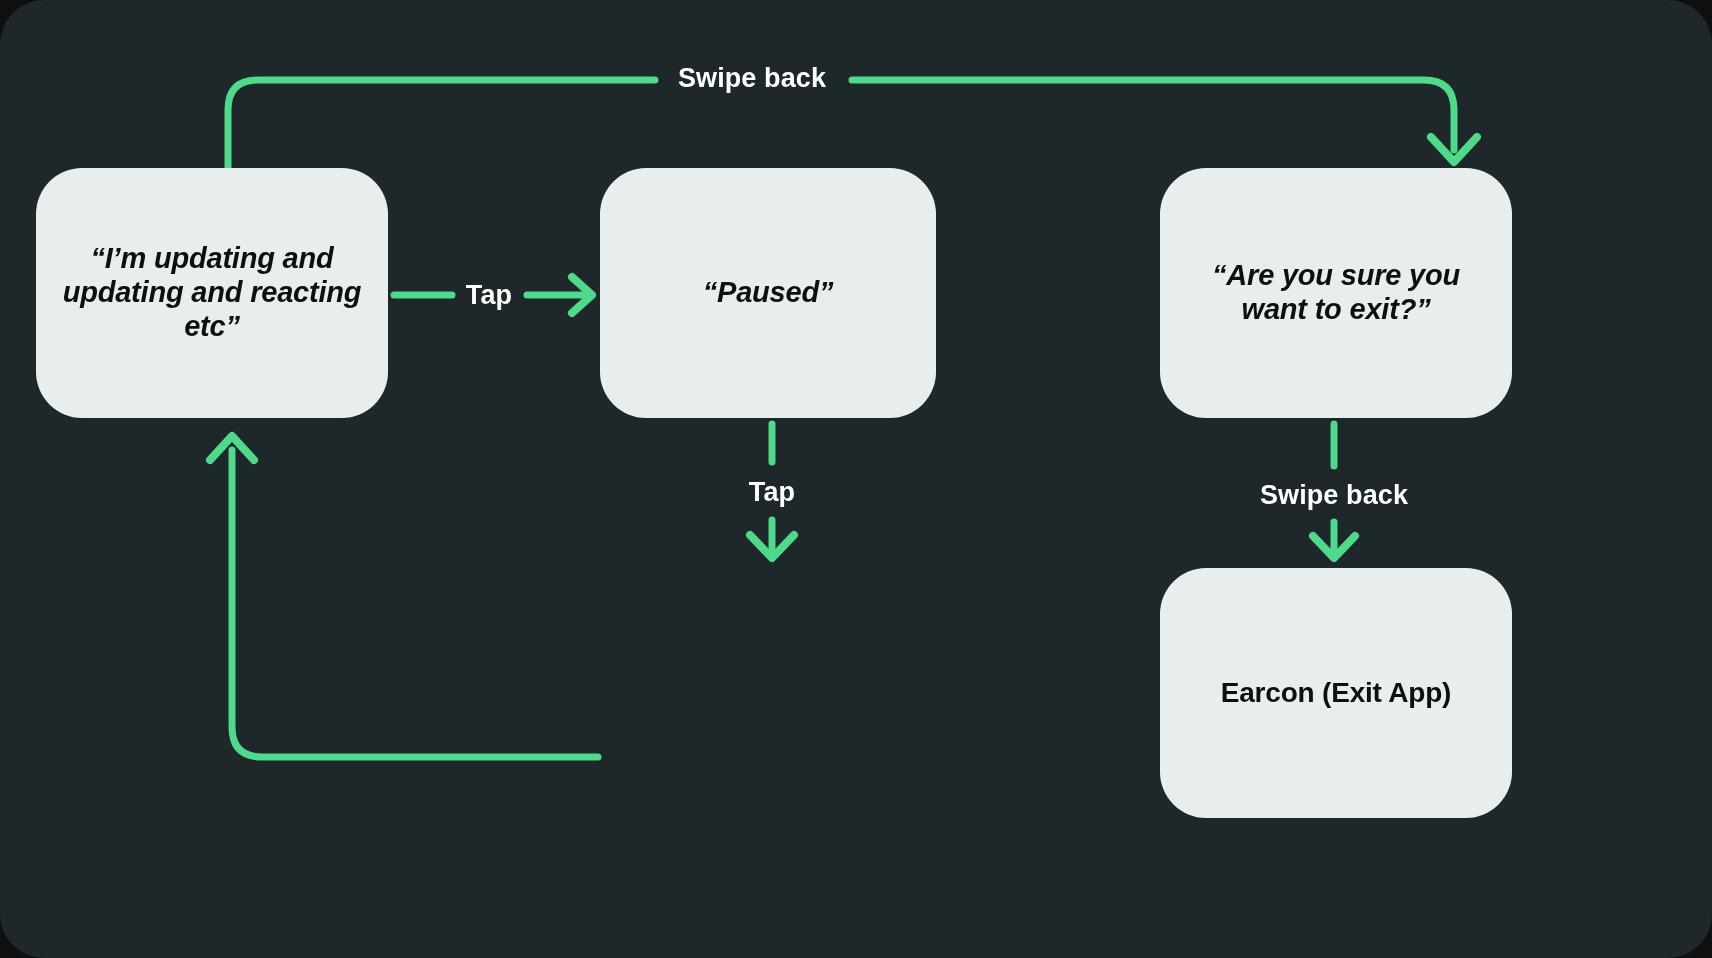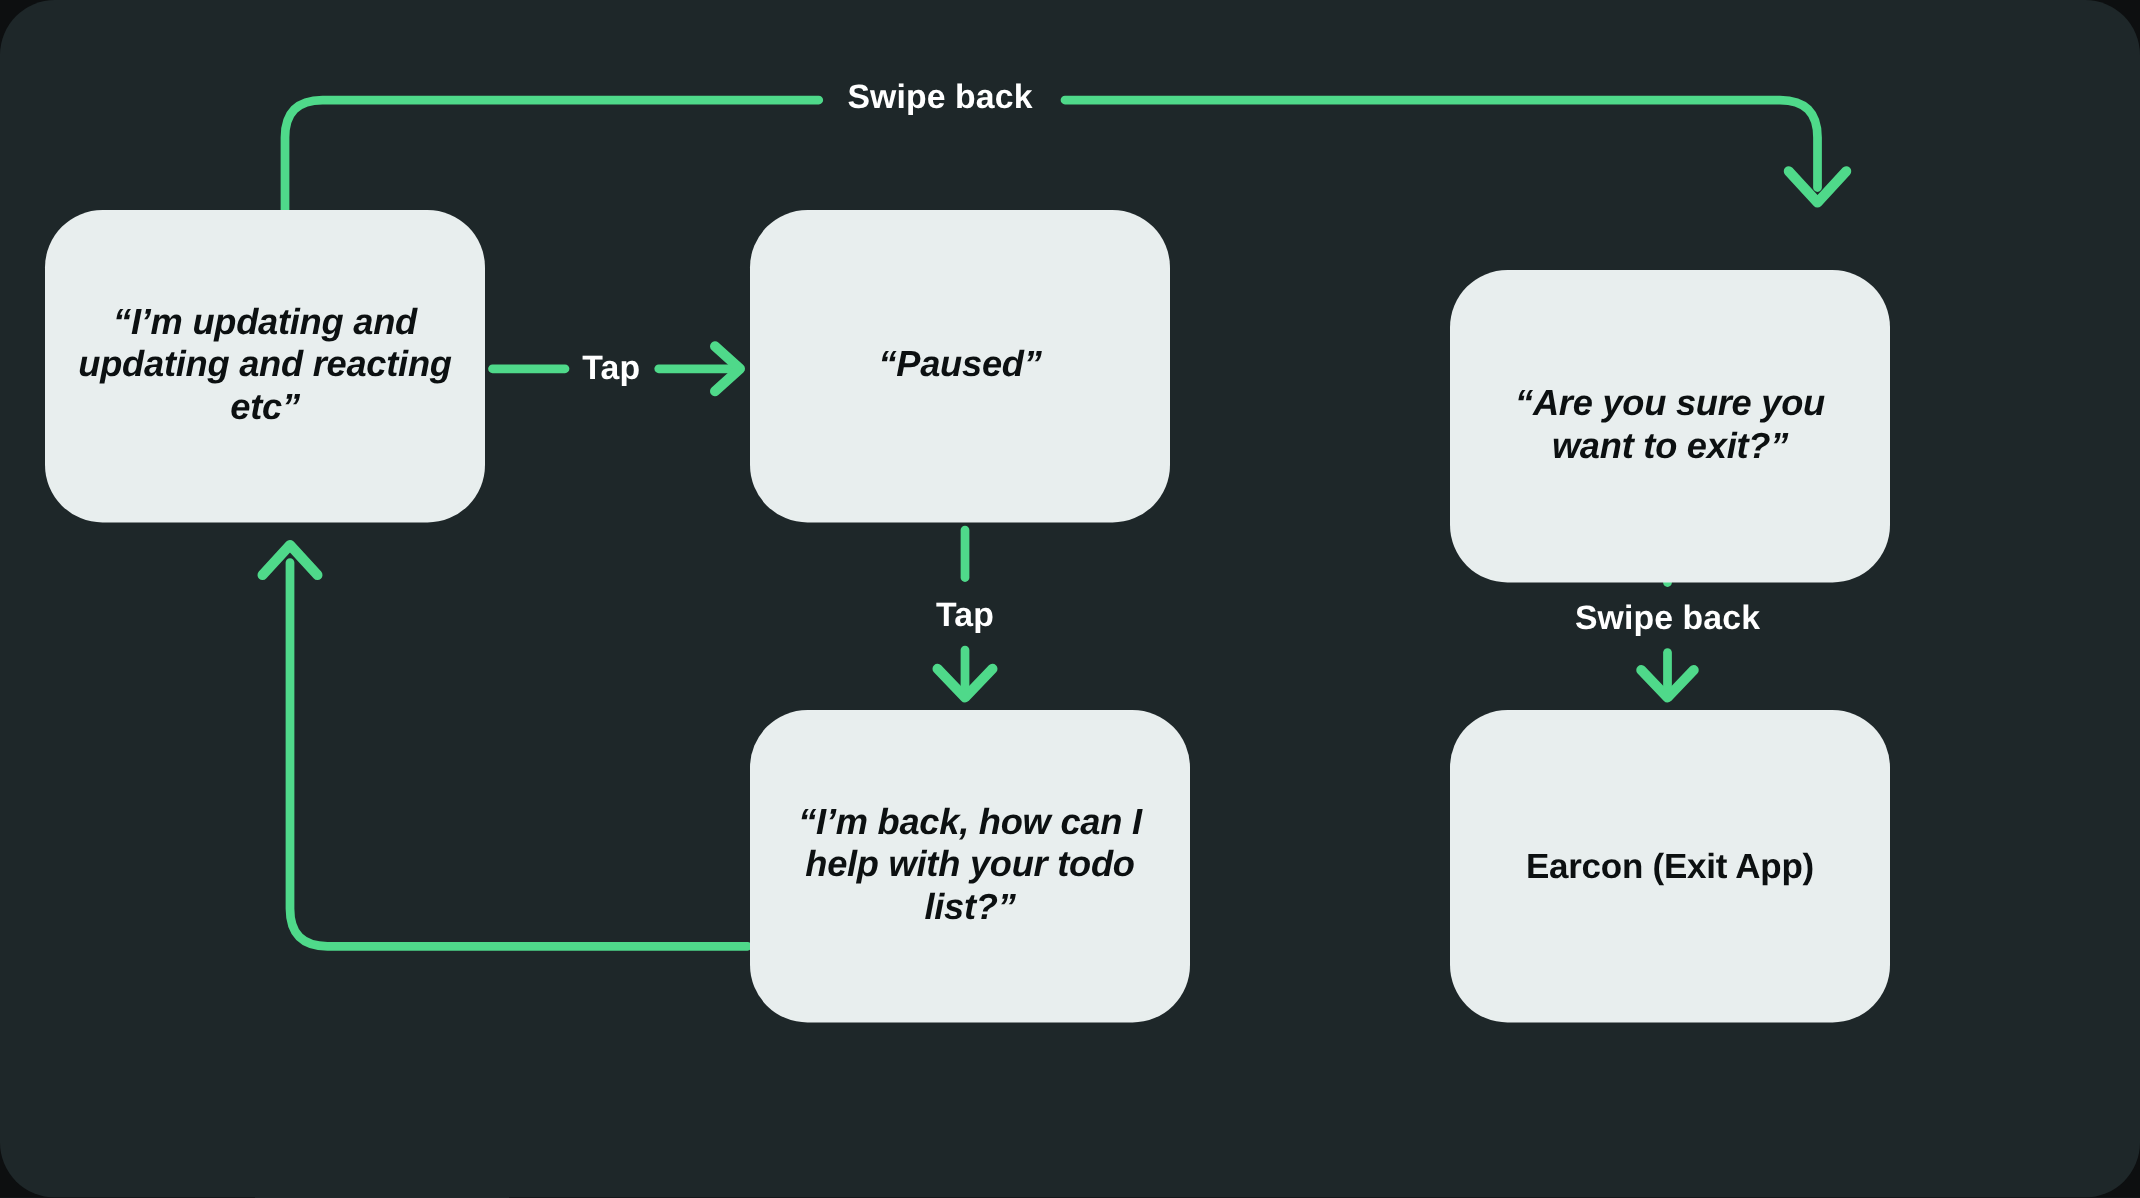--- a/index.html
+++ b/index.html
@@ -52,21 +52,21 @@
     letter-spacing: -0.2px;
   }
   .node-label.plain {
     font-style: normal;
     font-size: 28px;
   }
 
   
   #node-listening { left: 36px;   top: 168px; width: 352px; height: 250px; }
   #node-paused    { left: 600px;  top: 168px; width: 336px; height: 250px; }
-  #node-confirm   { left: 1160px; top: 168px; width: 352px; height: 250px; margin-top: 48px; }
+  #node-confirm   { left: 1160px; top: 168px; width: 352px; height: 250px; }
   #node-back      { left: 600px;  top: 568px; width: 352px; height: 250px; }
   #node-earcon    { left: 1160px; top: 568px; width: 352px; height: 250px; }
 
   .edge-label {
     position: absolute;
     font-weight: bold;
     font-size: 27px;
     color: #ffffff;
     letter-spacing: 0.1px;
     white-space: nowrap;
@@ -120,23 +120,20 @@
   </div>
 
   <div class="node" id="node-paused">
     <span class="node-label">“Paused”</span>
   </div>
 
   <div class="node" id="node-confirm">
     <span class="node-label">“Are you sure you want to exit?”</span>
   </div>
 
-  <div class="node" id="node-back">
-    <span class="node-label">“I’m back, how can I help with your todo list?”</span>
-  </div>
 
   <div class="node" id="node-earcon">
     <span class="node-label plain">Earcon (Exit App)</span>
   </div>
 
   <div class="edge-label" id="label-swipe-back-top">Swipe back</div>
 
   <div class="edge-label" id="label-tap-right">Tap</div>
 
   <div class="edge-label" id="label-tap-down">Tap</div>

